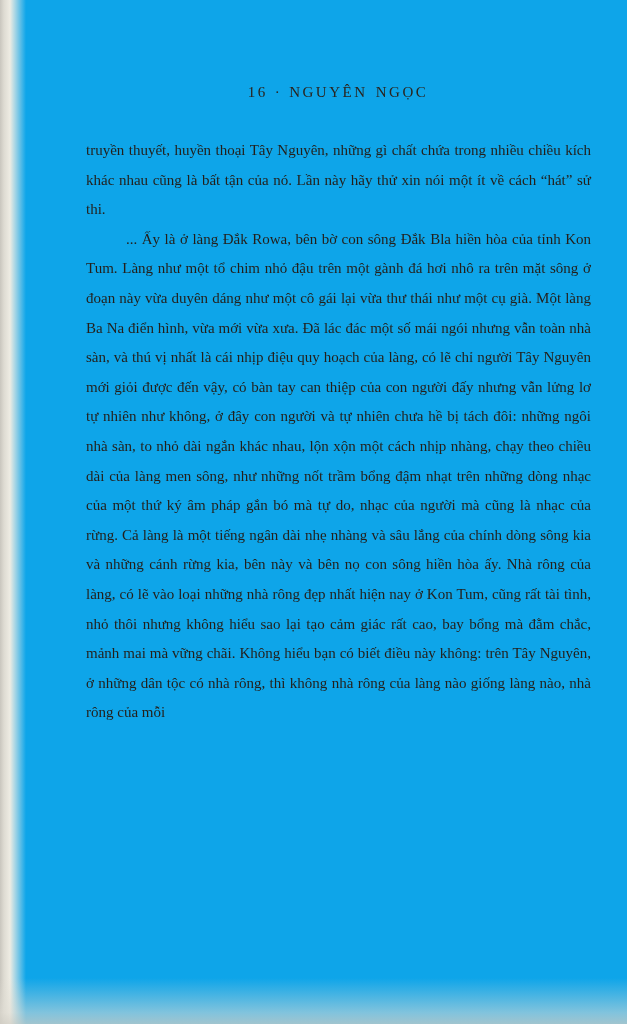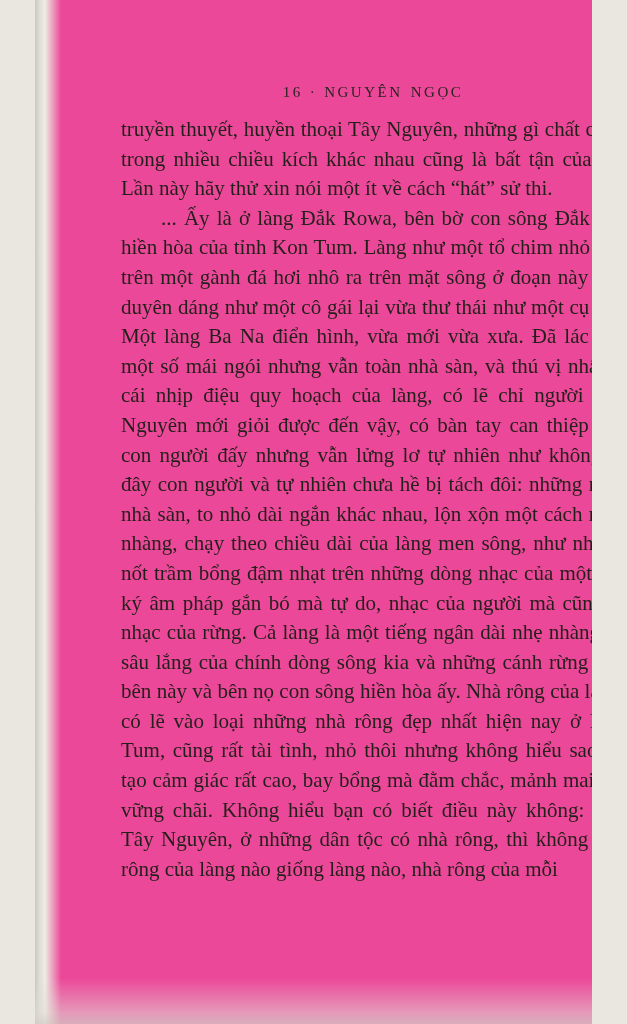--- a/index.html
+++ b/index.html
@@ -2,24 +2,24 @@
 <html><head>
 <meta charset="utf-8">
 <style>
   html, body {
     margin: 0;
     padding: 0;
     background: #e9e7e0;
   }
   .page {
     position: relative;
-    width: 557px;
+    width: 627px;
     height: 1024px;
     margin: 0 auto;
-    background: #ec4899;
+    background: #0ea5e9;
     font-family: "Liberation Serif", "DejaVu Serif", serif;
     color: #241f1a;
     overflow: hidden;
   }
   
   .page::before {
     content: "";
     position: absolute;
     left: 0; top: 0; bottom: 0;
     width: 26px;
@@ -52,24 +52,24 @@
     letter-spacing: 2.5px;
     word-spacing: 2px;
     color: #2a241e;
     white-space: nowrap;
   }
   .running-head .sep {
     padding: 0 7px;
   }
   .body-text {
     position: absolute;
-    top: 115px;
+    top: 136px;
     left: 86px;
     width: 505px;
-    font-size: 21px;
+    font-size: 15px;
     line-height: 29.6px;
     text-align: justify;
     text-justify: inter-word;
     color: #241f1a;
   }
   .body-text p {
     margin: 0;
     padding: 0;
   }
   .body-text p.indent {

